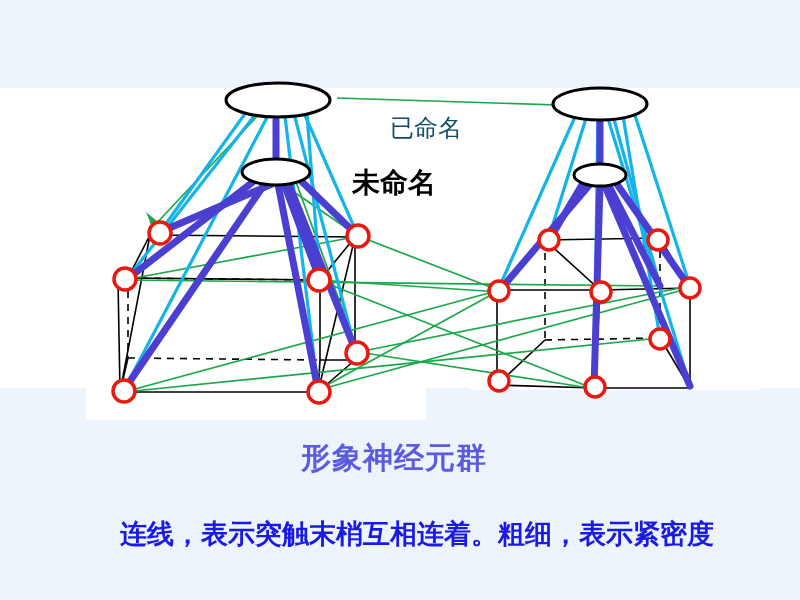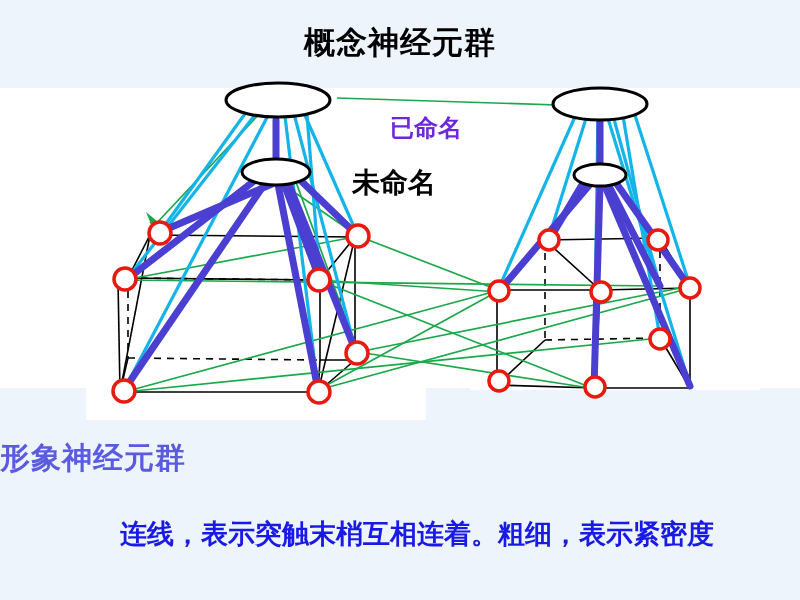--- a/index.html
+++ b/index.html
@@ -55,43 +55,45 @@
     font-weight: bold;
     color: #000000;
     letter-spacing: 1px;
     z-index: 40;
   }
   .label-named {
     position: absolute;
     left: 390px;
     top: 112px;
     font-size: 24px;
-    font-weight: bold;
-    color: #6d28d9;
+    font-weight: normal;
+    color: #0c4a6e;
     z-index: 40;
   }
   .label-unnamed {
     position: absolute;
     left: 352px;
     top: 164px;
     font-size: 28px;
     font-weight: bold;
     color: #000000;
     z-index: 40;
   }
   #subtitle {
     position: absolute;
     left: 0;
     top: 438px;
     width: 732px;
+    text-align: center;
     font-size: 30px;
     font-weight: bold;
     color: #5b5be0;
     letter-spacing: 1px;
     z-index: 40;
+    padding-left: 28px;
   }
   #caption {
     position: absolute;
     left: 0;
     top: 516px;
     width: 800px;
     text-align: center;
     font-size: 27px;
     font-weight: bold;
     color: #1a1ae6;
@@ -248,18 +250,17 @@
       <circle cx="658" cy="240" r="10" fill="#ffffff" stroke="#e8190f" stroke-width="3.5"></circle>
       <circle cx="499" cy="291" r="10" fill="#ffffff" stroke="#e8190f" stroke-width="3.5"></circle>
       <circle cx="601" cy="292" r="10" fill="#ffffff" stroke="#e8190f" stroke-width="3.5"></circle>
       <circle cx="660" cy="339" r="10" fill="#ffffff" stroke="#e8190f" stroke-width="3.5"></circle>
       <circle cx="499" cy="381" r="10" fill="#ffffff" stroke="#e8190f" stroke-width="3.5"></circle>
       <circle cx="595" cy="387" r="10" fill="#ffffff" stroke="#e8190f" stroke-width="3.5"></circle>
       <circle cx="690" cy="288" r="10" fill="#ffffff" stroke="#e8190f" stroke-width="3.5"></circle>
     </g>
   </svg>
 
-  <div id="title">概念神经元群</div>
   <div class="label-named">已命名</div>
   <div class="label-unnamed">未命名</div>
   <div id="subtitle">形象神经元群</div>
   <div id="caption">连线，表示突触末梢互相连着。粗细，表示紧密度</div>
 </div>
 
 </body></html>

